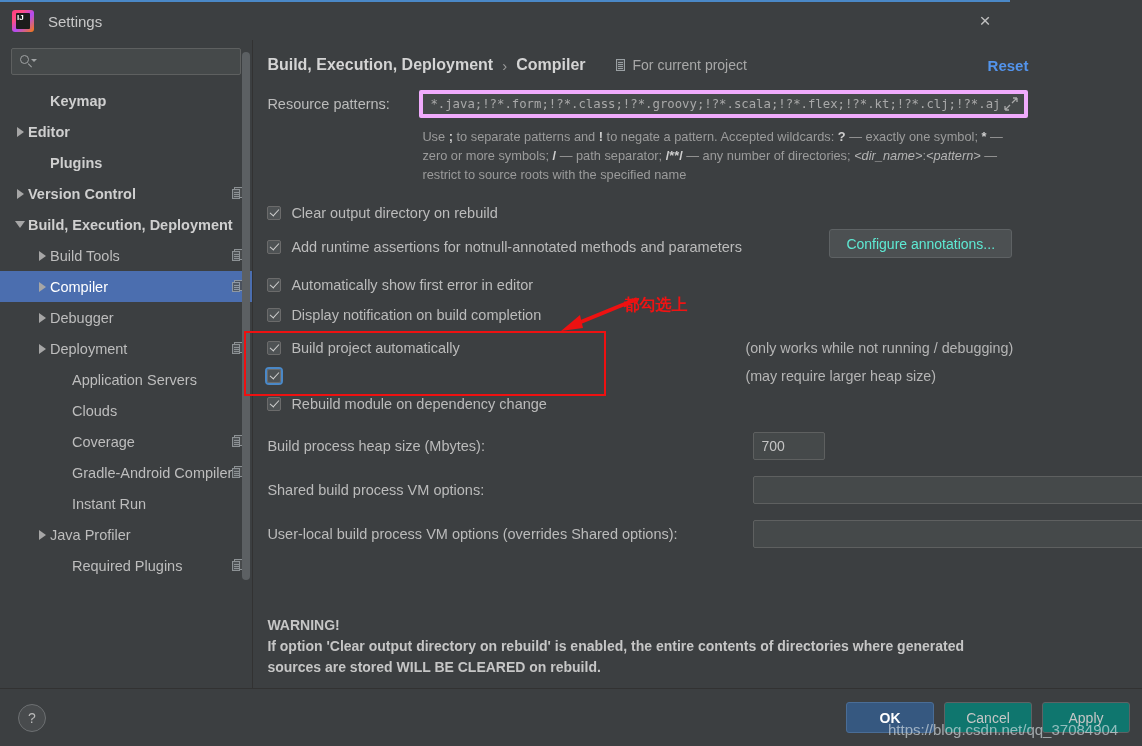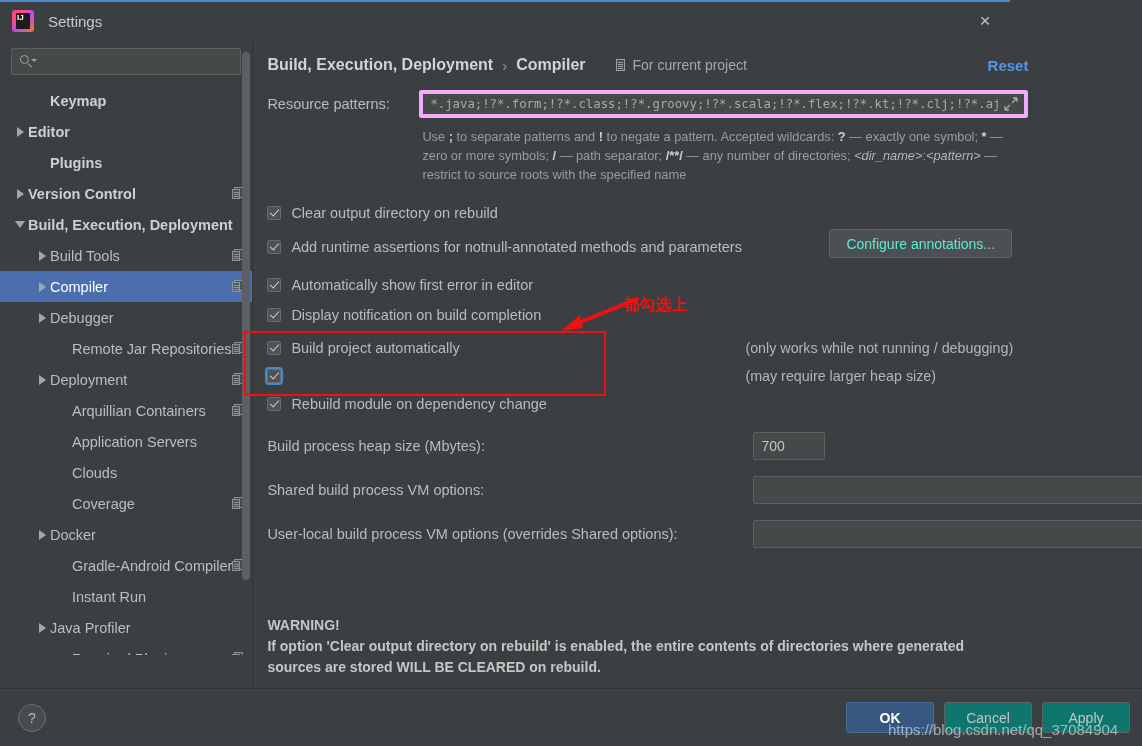--- a/index.html
+++ b/index.html
@@ -529,67 +529,45 @@
               <span class="b1"></span>
               <span class="b2"></span>
             </span>
           </div>
           <div class="tree-row" style="padding-left: 34px;">
             <span class="tree-arrow">
               <span class="tri-right"></span>
             </span>
             <span class="tree-label">Debugger</span>
           </div>
-          <div class="tree-row" style="padding-left: 56px;">
-            <span class="tree-arrow"></span>
-            <span class="tree-label">Remote Jar Repositories</span>
-            <span class="badge-icon">
-              <span class="b1"></span>
-              <span class="b2"></span>
-            </span>
-          </div>
           <div class="tree-row" style="padding-left: 34px; justify-content: center;">
             <span class="tree-arrow">
               <span class="tri-right"></span>
             </span>
             <span class="tree-label">Deployment</span>
-            <span class="badge-icon">
-              <span class="b1"></span>
-              <span class="b2"></span>
-            </span>
-          </div>
-          <div class="tree-row" style="padding-left: 56px;">
-            <span class="tree-arrow"></span>
-            <span class="tree-label">Arquillian Containers</span>
             <span class="badge-icon">
               <span class="b1"></span>
               <span class="b2"></span>
             </span>
           </div>
           <div class="tree-row" style="padding-left: 56px;">
             <span class="tree-arrow"></span>
             <span class="tree-label">Application Servers</span>
           </div>
           <div class="tree-row" style="padding-left: 56px;">
             <span class="tree-arrow"></span>
             <span class="tree-label">Clouds</span>
           </div>
           <div class="tree-row" style="padding-left: 56px;">
             <span class="tree-arrow"></span>
             <span class="tree-label">Coverage</span>
             <span class="badge-icon">
               <span class="b1"></span>
               <span class="b2"></span>
             </span>
-          </div>
-          <div class="tree-row" style="padding-left: 34px;">
-            <span class="tree-arrow">
-              <span class="tri-right"></span>
-            </span>
-            <span class="tree-label">Docker</span>
           </div>
           <div class="tree-row" style="padding-left: 56px;">
             <span class="tree-arrow"></span>
             <span class="tree-label">Gradle-Android Compiler</span>
             <span class="badge-icon">
               <span class="b1"></span>
               <span class="b2"></span>
             </span>
           </div>
           <div class="tree-row" style="padding-left: 56px;">

